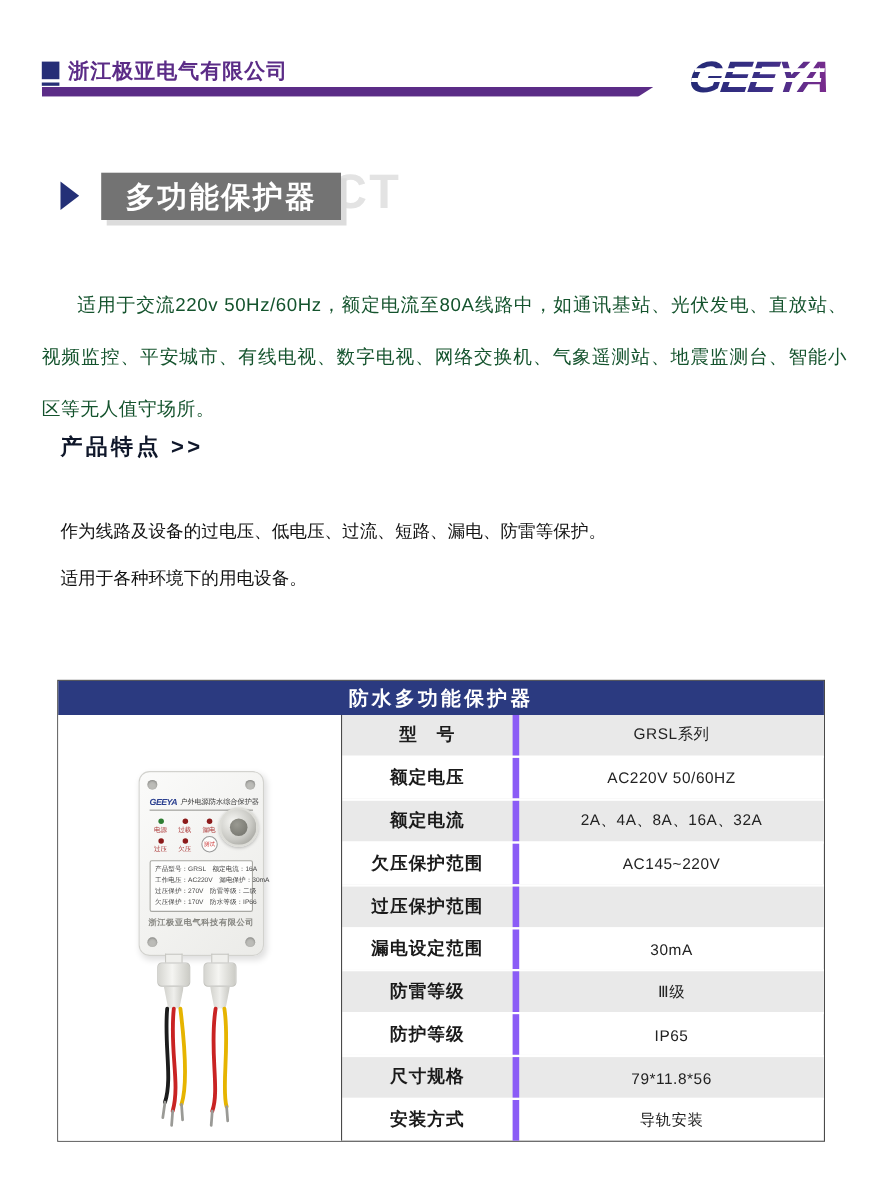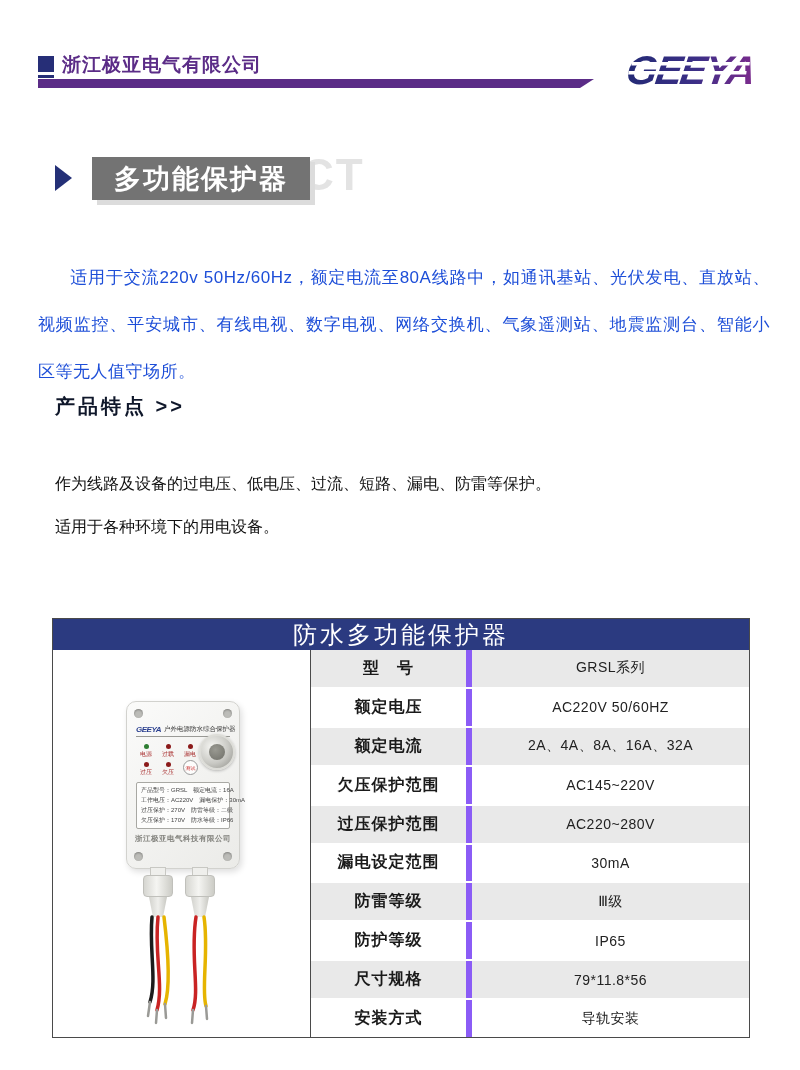--- a/index.html
+++ b/index.html
@@ -19,31 +19,31 @@
   .watermark { position:absolute; left:133px; top:124px; font-size:44px; font-weight:900; letter-spacing:2px;
                color:#e3e3e3; line-height:70px; z-index:0; }
   .title-triangle { position:absolute; left:55px; top:149px; width:0; height:0;
                     border-left:17px solid #243077; border-top:13px solid transparent; border-bottom:13px solid transparent; z-index:2; }
   .title-banner { position:absolute; left:92px; top:141px; width:218px; height:43px; background:#737373;
                   box-shadow:5px 5px 0 #dcdcdc; z-index:1; display:flex; align-items:center; justify-content:center; }
   .title-banner span { color:#fff; font-size:27px; font-weight:bold; letter-spacing:2px; }
 
   
   .intro { position:absolute; left:38px; top:238px; width:732px; font-size:17px; line-height:47px;
-           color:#1d4ed8; text-align:justify; text-indent:1.9em; letter-spacing:0.5px; }
+           color:#14532d; text-align:justify; text-indent:1.9em; letter-spacing:0.5px; }
 
   
   .features-title { position:absolute; left:55px; top:377px; font-size:20px; font-weight:600;
                     color:#0f172a; letter-spacing:3px; }
   .features-list { position:absolute; left:55px; top:446px; font-size:16px; color:#111; line-height:43px; }
 
   
   .spec-table { position:absolute; left:52px; top:602px; width:698px; height:420px; border:1px solid #4a4a4a; background:#fff; }
   .spec-header { height:31px; background:#2b3a80; display:flex; align-items:center; justify-content:center; }
-  .spec-header span { color:#fff; font-size:24px; font-weight:normal; letter-spacing:3px; }
+  .spec-header span { color:#fff; font-size:18px; font-weight:bold; letter-spacing:3px; }
   .spec-body { display:flex; height:387px; }
   .image-cell { width:258px; border-right:1px solid #4a4a4a; position:relative; background:#fff; overflow:hidden; }
   .rows { flex:1; display:flex; flex-direction:column; }
   .srow { flex:1; display:flex; border-top:2px solid #fff; }
   .srow:first-child { border-top:none; }
   .srow:nth-child(odd) { background:#e9e9e9; }
   .srow .lbl { width:161px; border-right:6px solid #8b5cf6; display:flex; align-items:center; justify-content:center;
                font-size:16px; font-weight:bold; color:#1a1a1a; letter-spacing:1px; }
   .srow .val { flex:1; display:flex; align-items:center; justify-content:center; font-size:14px; color:#222; letter-spacing:0.5px; }
 
@@ -219,21 +219,20 @@
         <div class="srow">
           <div class="lbl">额定电流</div>
           <div class="val">2A、4A、8A、16A、32A</div>
         </div>
         <div class="srow">
           <div class="lbl">欠压保护范围</div>
           <div class="val">AC145~220V</div>
         </div>
         <div class="srow">
           <div class="lbl">过压保护范围</div>
-          <div class="val">AC220~280V</div>
         </div>
         <div class="srow">
           <div class="lbl">漏电设定范围</div>
           <div class="val">30mA</div>
         </div>
         <div class="srow">
           <div class="lbl">防雷等级</div>
           <div class="val">Ⅲ级</div>
         </div>
         <div class="srow">

